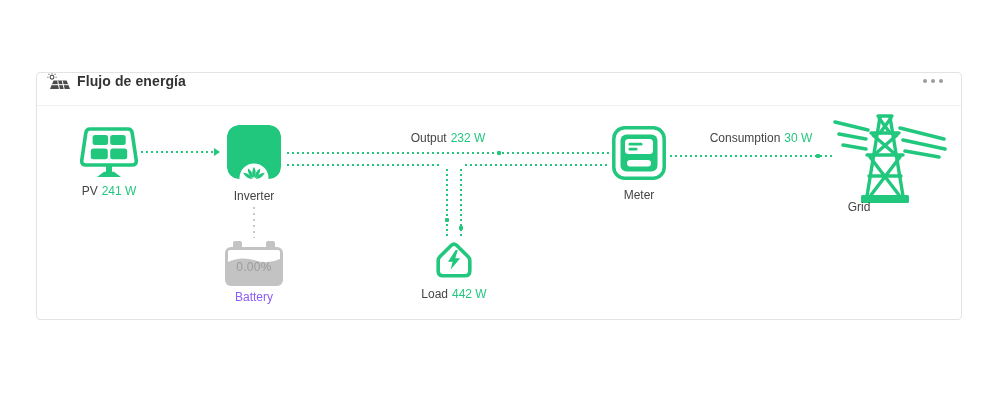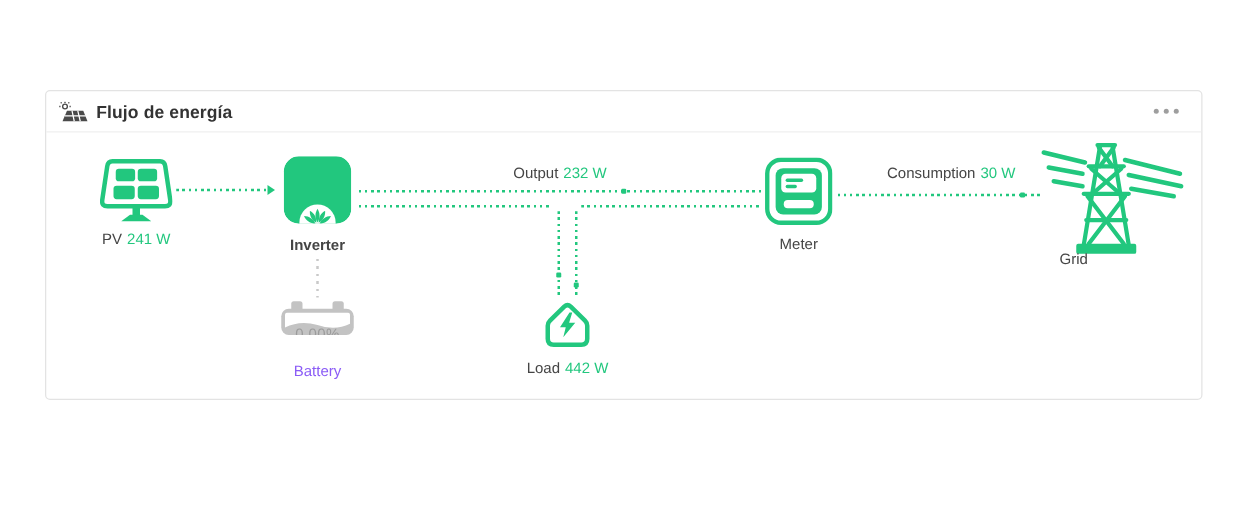--- a/index.html
+++ b/index.html
@@ -3,21 +3,21 @@
 <meta charset="utf-8">
 <style>
   * { margin:0; padding:0; box-sizing:border-box; }
   html,body { width:986px; height:411px; background:#ffffff;
     font-family:"Liberation Sans", sans-serif; }
   .card {
     position:absolute; left:36px; top:72px; width:926px; height:248px;
     background:#fff; border:1px solid #e3e3e3; border-radius:4px;
   }
   .card-header {
-    height:33px; display:flex; align-items:center; padding:0 16px 0 10px;
+    height:33px; display:flex; padding:0 16px 0 10px;
     border-bottom:1px solid #f0f0f0;
   }
   .card-title { font-size:14px; font-weight:bold; color:#333; margin-left:6px; letter-spacing:.1px; }
   .menu-btn { margin-left:auto; border:none; background:transparent; display:flex; gap:4px; cursor:pointer; padding:6px 2px; }
   .menu-btn i { width:4px; height:4px; border-radius:50%; background:#9e9e9e; display:block; }
   .canvas { position:relative; width:100%; height:214px; }
   .abs { position:absolute; }
 
   
   .dot-h { height:2px; background:repeating-linear-gradient(90deg,#22c77e 0 2px,transparent 2px 5px); }
@@ -32,21 +32,21 @@
     transform:translateX(-50%); line-height:18px;
   }
   .val { color:#22c77e; margin-left:4px; }
   .muted { color:#8b5cf6; }
 
   
   .battery { width:58px; }
   .battery .terminals { position:absolute; top:0; left:0; right:0; height:8px; }
   .battery .terminals i { position:absolute; width:9px; height:9px; background:#c3c3c3; border-radius:2px; top:0; }
   .battery .terminals i:first-child { left:8px; } .battery .terminals i:last-child { right:8px; }
-  .battery-body { position:relative; margin-top:6px; width:58px; height:21px; background:#c3c3c3; border-radius:6px; overflow:hidden; }
+  .battery-body { position:relative; margin-top:6px; width:58px; height:39px; background:#c3c3c3; border-radius:6px; overflow:hidden; }
   .battery-soc { position:absolute; left:0; right:0; top:13px; text-align:center; font-size:12px; color:#9b9b9b; letter-spacing:.3px; }
 </style>
 </head>
 <body>
 
 <section class="card">
   <header class="card-header">
     <svg width="24" height="17" viewBox="0 0 24 17">
       <g stroke="#4a4a4a" stroke-width="1.1" fill="none">
         <circle cx="5" cy="4.2" r="1.9"></circle>
@@ -96,21 +96,21 @@
         <circle cx="27" cy="53" r="14.5" fill="#ffffff"></circle>
         <g fill="#22c77e" transform="translate(27,55)">
           <path d="M0,-2 C-2.2,-5.5 -2.2,-9.5 0,-13 C2.2,-9.5 2.2,-5.5 0,-2 Z"></path>
           <path d="M0,-2 C-2.2,-5.5 -2.2,-9.5 0,-13 C2.2,-9.5 2.2,-5.5 0,-2 Z" transform="rotate(-28)"></path>
           <path d="M0,-2 C-2.2,-5.5 -2.2,-9.5 0,-13 C2.2,-9.5 2.2,-5.5 0,-2 Z" transform="rotate(28)"></path>
           <path d="M0,-2 C-2.2,-5.5 -2.2,-9.5 0,-13 C2.2,-9.5 2.2,-5.5 0,-2 Z" transform="rotate(-56)"></path>
           <path d="M0,-2 C-2.2,-5.5 -2.2,-9.5 0,-13 C2.2,-9.5 2.2,-5.5 0,-2 Z" transform="rotate(56)"></path>
         </g>
       </g>
     </svg>
-    <div class="node-label abs" style="left:217px; top:81px;font-weight:bold;">
+    <div class="node-label abs" style="left:217px; top:81px;">
       <span>Inverter</span>
     </div>
 
     <div class="dot-v gray abs" style="left:216px; top:101px; height:31px;"></div>
 
     <div class="battery abs" style="left:188px; top:135px;">
       <span class="terminals">
           <i></i>
           <i></i>
         </span>

